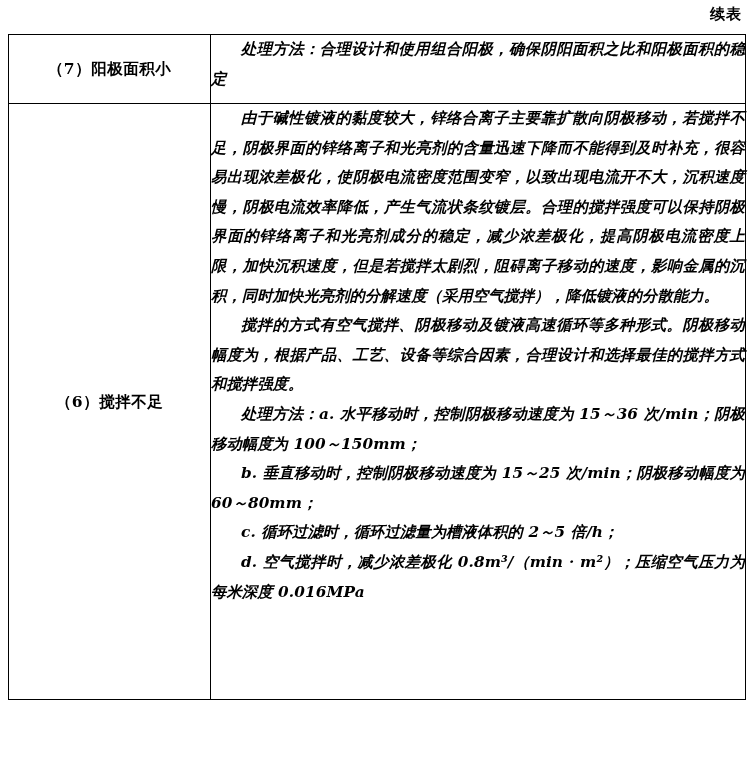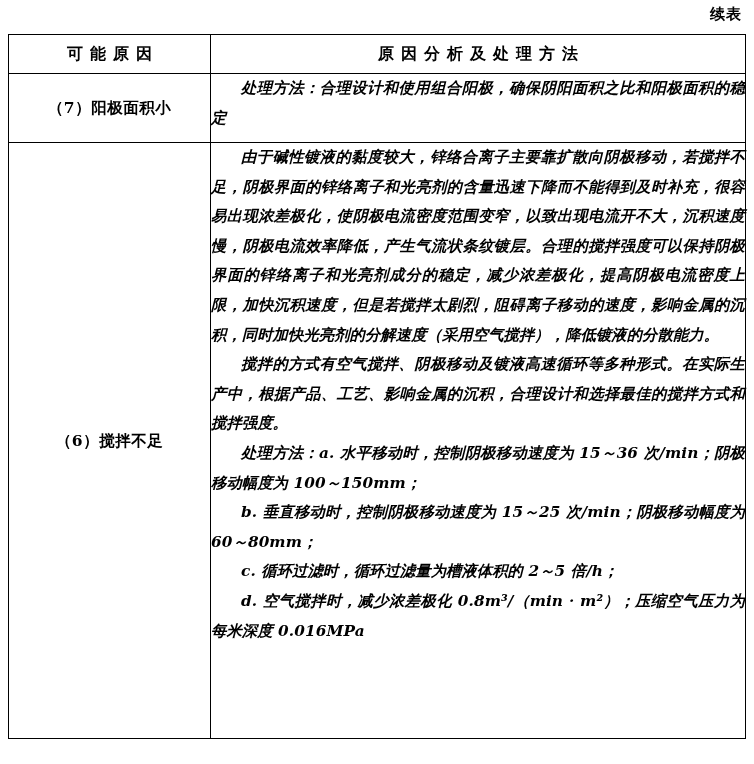--- a/index.html
+++ b/index.html
@@ -101,45 +101,37 @@
 <div class="page">
 
   <div class="page-header">续表</div>
 
   <table class="fault-table">
     <colgroup>
       <col class="col-cause">
       <col class="col-analysis">
     </colgroup>
     <tbody>
-      <tr>
-        <td class="th-cell">
-          <div class="th-text">可能原因</div>
-        </td>
-        <td class="th-cell">
-          <div class="th-text">原因分析及处理方法</div>
-        </td>
-      </tr>
 
       <tr>
         <td class="cause-cell row1-cell">
           <div class="cause-text">（7）阳极面积小</div>
         </td>
         <td class="body-cell row1-cell">
           <p class="para indent"><span class="label-bold">处理方法</span><span>：合理设计和使用组合阳极，确保阴阳面积之比和阳极面积的稳定</span></p>
         </td>
       </tr>
 
       <tr>
         <td class="cause-cell row2-cell">
           <div class="cause-text">（6）搅拌不足</div>
         </td>
         <td class="body-cell row2-cell">
           <p class="para indent">由于碱性镀液的黏度较大，锌络合离子主要靠扩散向阴极移动，若搅拌不足，阴极界面的锌络离子和光亮剂的含量迅速下降而不能得到及时补充，很容易出现浓差极化，使阴极电流密度范围变窄，以致出现电流开不大，沉积速度慢，阴极电流效率降低，产生气流状条纹镀层。合理的搅拌强度可以保持阴极界面的锌络离子和光亮剂成分的稳定，减少浓差极化，提高阴极电流密度上限，加快沉积速度，但是若搅拌太剧烈，阻碍离子移动的速度，影响金属的沉积，同时加快光亮剂的分解速度（采用空气搅拌），降低镀液的分散能力。</p>
-          <p class="para indent">搅拌的方式有空气搅拌、阴极移动及镀液高速循环等多种形式。在实际生产中，根据产品、工艺、影响金属的沉积，合理设计和选择最佳的搅拌方式和搅拌强度。</p>
+          <p class="para indent">搅拌的方式有空气搅拌、阴极移动及镀液高速循环等多种形式。阴极移动幅度为，根据产品、工艺、设备等综合因素，合理设计和选择最佳的搅拌方式和搅拌强度。</p>
           <p class="para indent"><span class="label-bold">处理方法</span><span>：a. 水平移动时，控制阴极移动速度为 15～36 次/min；阴极移动幅度为 100～150mm；</span></p>
           <p class="para indent">b. 垂直移动时，控制阴极移动速度为 15～25 次/min；阴极移动幅度为 60～80mm；</p>
           <p class="para indent">c. 循环过滤时，循环过滤量为槽液体积的 2～5 倍/h；</p>
           <p class="para indent">d. 空气搅拌时，减少浓差极化 0.8m³/（min · m²）；压缩空气压力为每米深度 0.016MPa</p>
         </td>
       </tr>
     </tbody>
   </table>
 
 </div>

